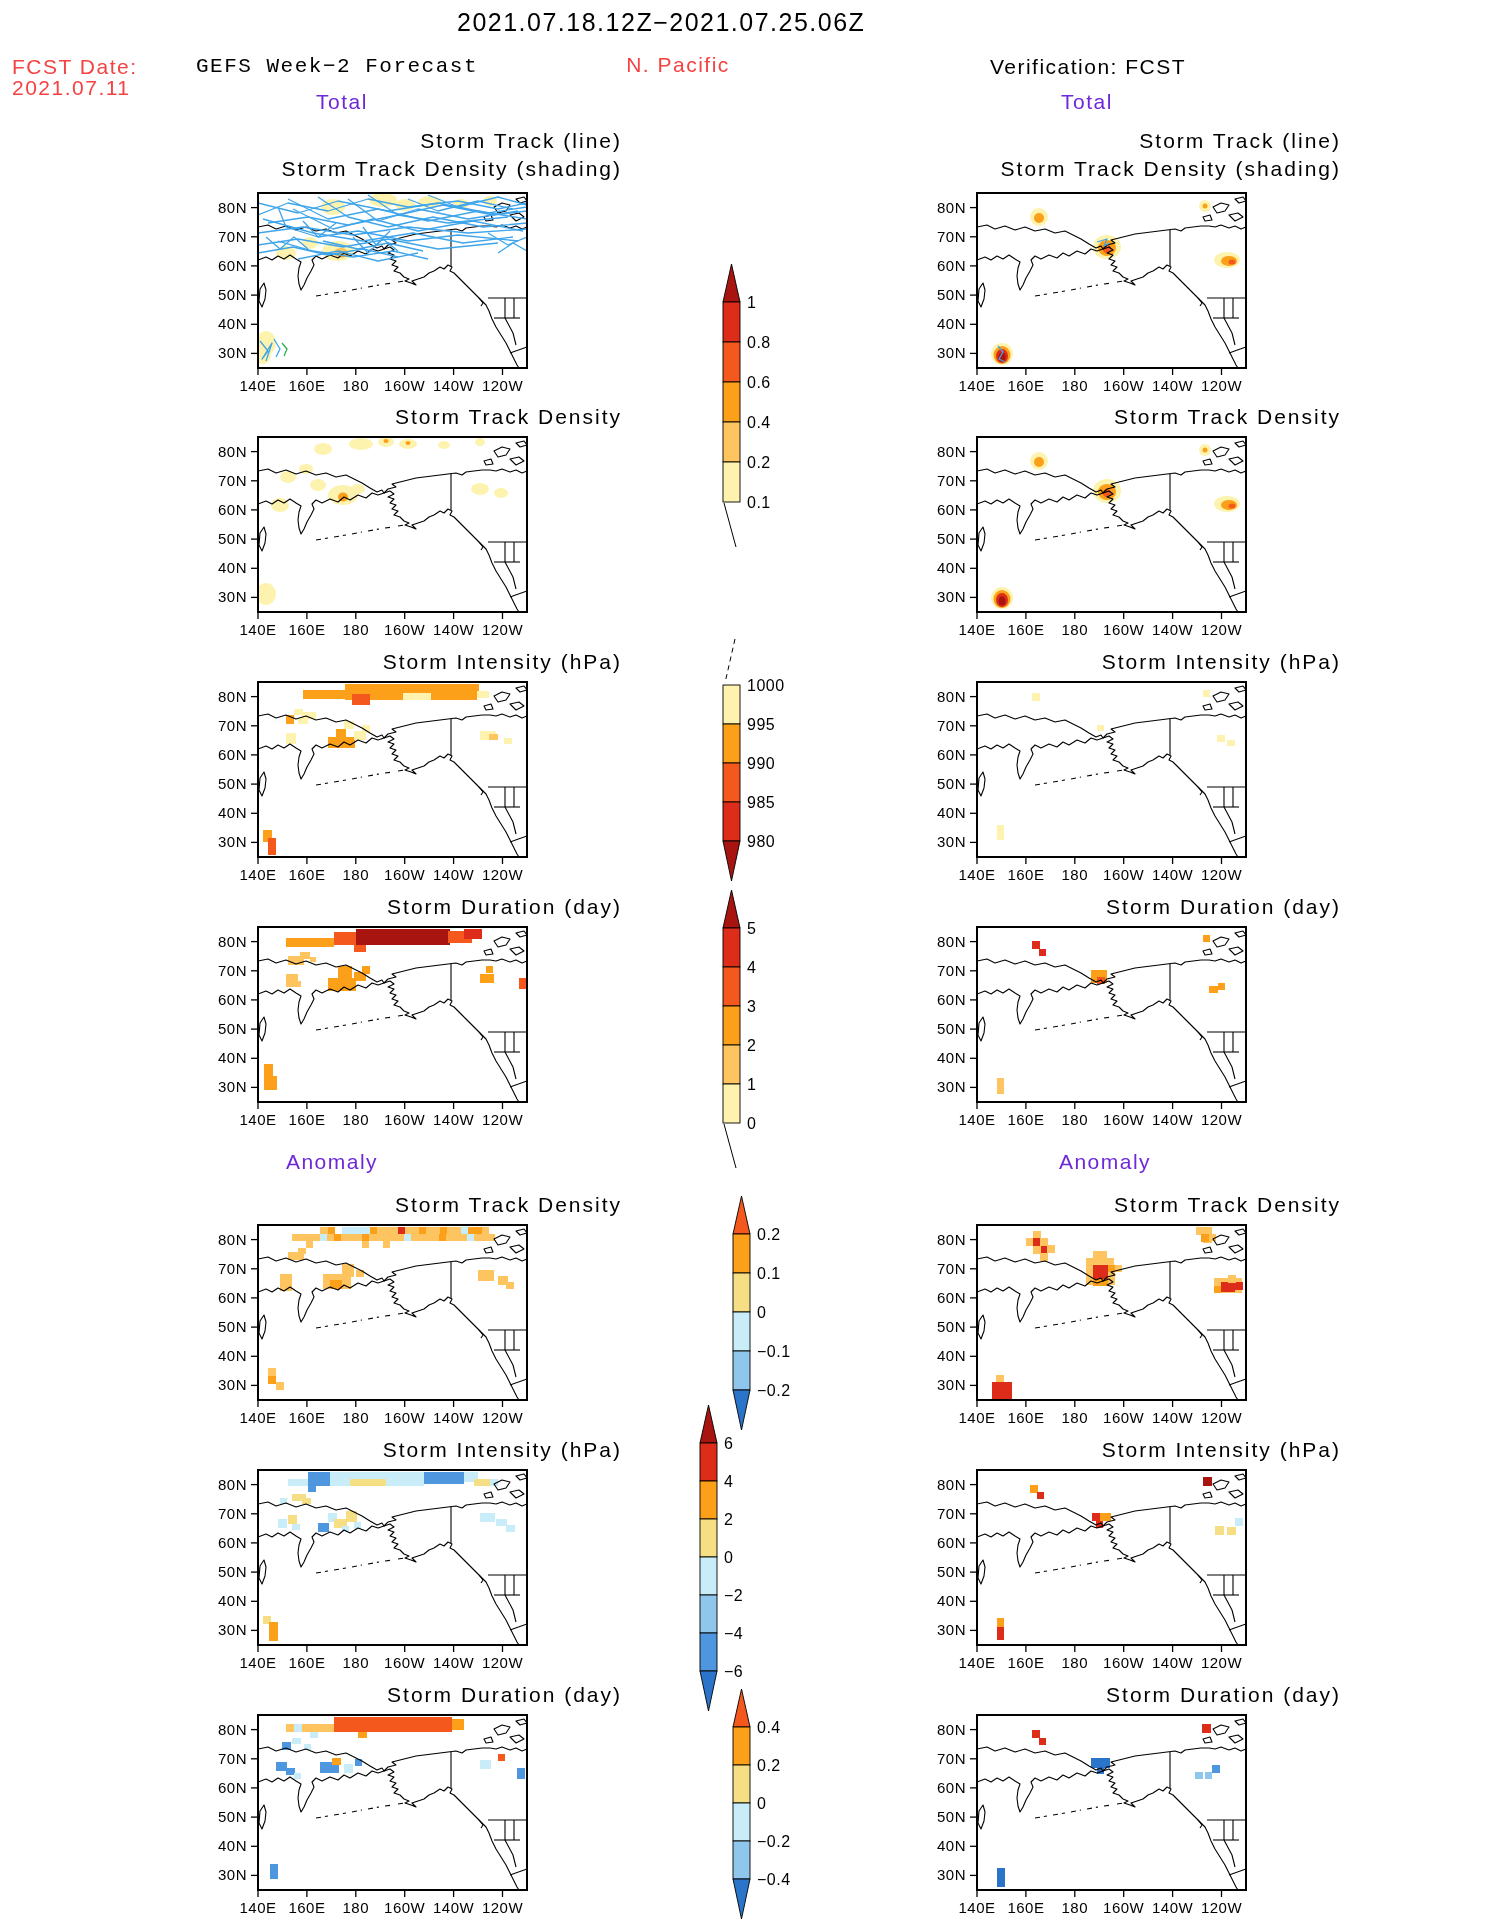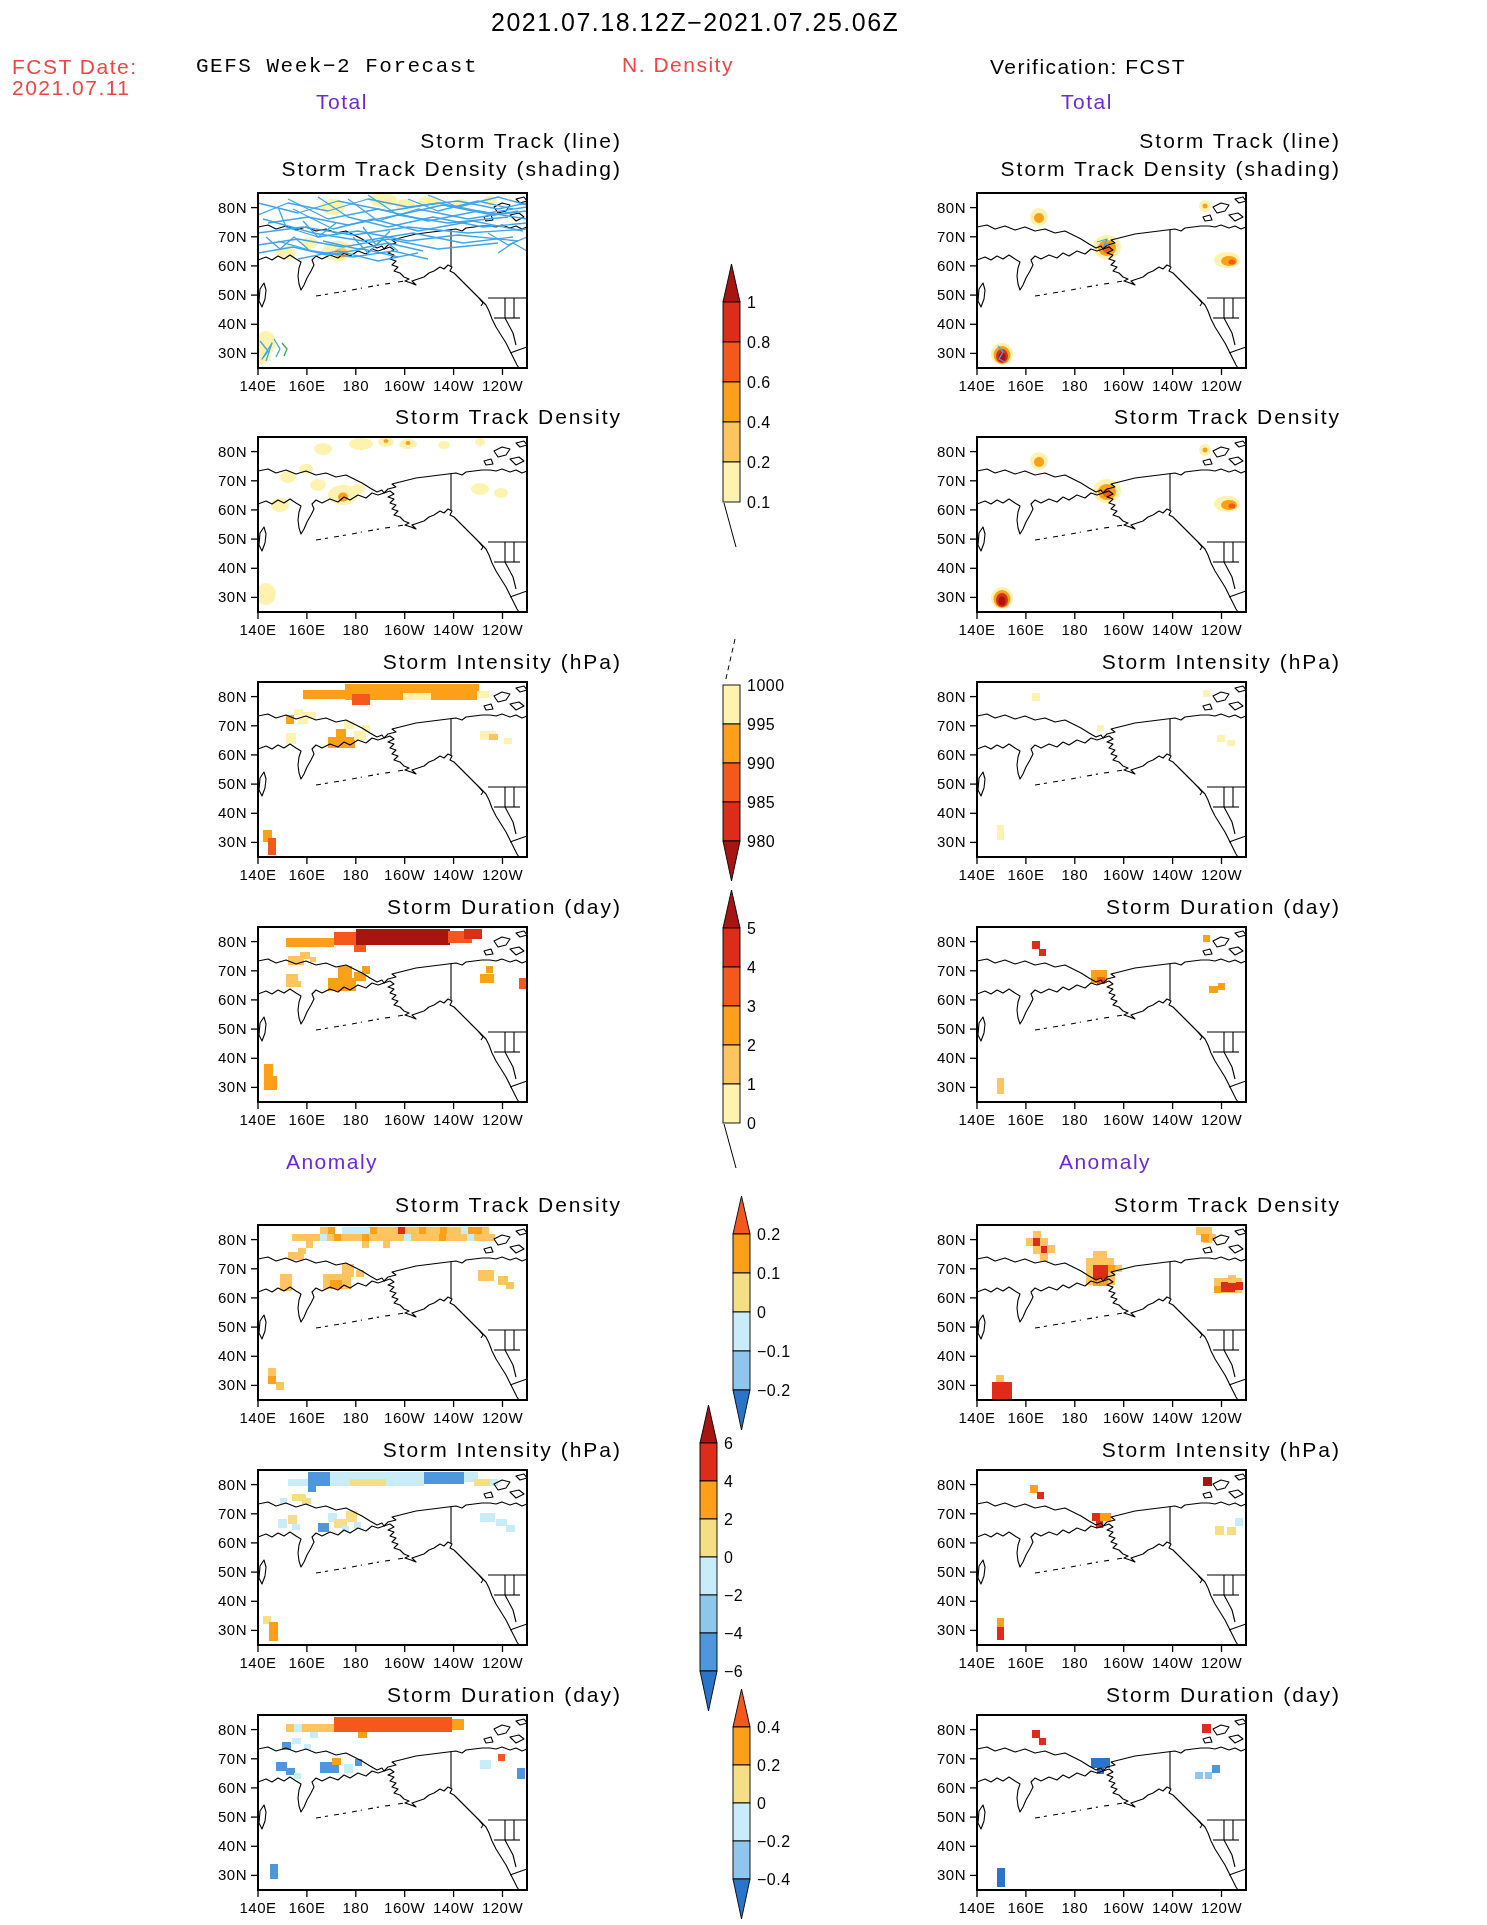--- a/index.html
+++ b/index.html
@@ -11,29 +11,29 @@
   .hdr{font-size:21px;letter-spacing:1.5px;white-space:nowrap;}
   .red{color:#f54242;text-align:center;}
   .blue{color:#6d28d9;}
   .ptitle{font-size:21px;letter-spacing:2px;line-height:28px;text-align:right;white-space:nowrap;}
   svg{display:block;}
   svg text{font-family:"Liberation Sans",sans-serif;}
 </style>
 </head>
 <body>
 
-<div class="abs ctr main-title" style="left:457px;top:8px;width:400px;margin-left:34px;">2021.07.18.12Z−2021.07.25.06Z</div>
+<div class="abs ctr main-title" style="left:457px;top:8px;width:400px;">2021.07.18.12Z−2021.07.25.06Z</div>
 
 <div class="abs hdr red" style="left:12px;top:55px;">FCST Date:</div>
 <div class="abs hdr red" style="left:12px;top:76px;">2021.07.11</div>
 
 <div class="abs ctr hdr" style="left:137px;top:55px;width:400px;font-family:Liberation Mono, monospace;">GEFS Week−2 Forecast</div>
 <div class="abs ctr hdr blue" style="left:142px;top:90px;width:400px;">Total</div>
 
-<div class="abs ctr hdr red" style="left:478px;top:53px;width:400px;">N. Density</div>
+<div class="abs ctr hdr red" style="left:478px;top:53px;width:400px;">N. Pacific</div>
 
 <div class="abs ctr hdr" style="left:888px;top:55px;width:400px;">Verification: FCST</div>
 <div class="abs ctr hdr blue" style="left:887px;top:90px;width:400px;">Total</div>
 
 <div class="abs ctr hdr blue" style="left:132px;top:1150px;width:400px;">Anomaly</div>
 <div class="abs ctr hdr blue" style="left:905px;top:1150px;width:400px;">Anomaly</div>
 
 <div id="panels">
     <div>
       <div class="abs ptitle" style="left: 162px; top: 127px; width: 460px;">

